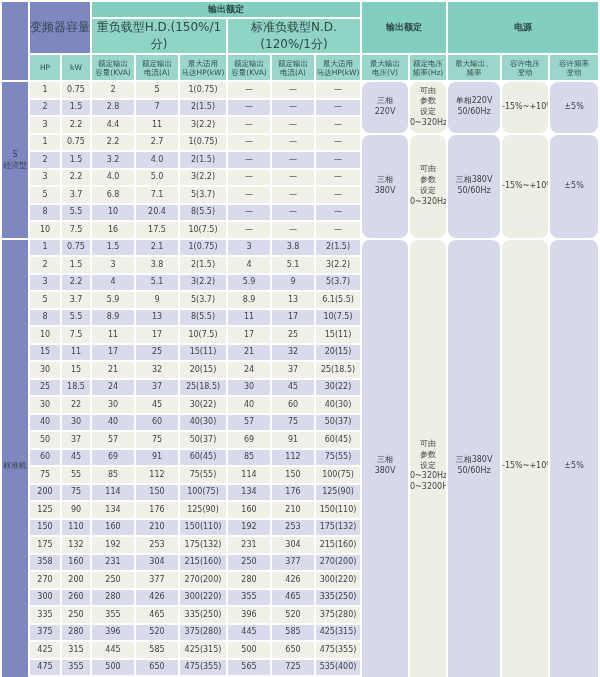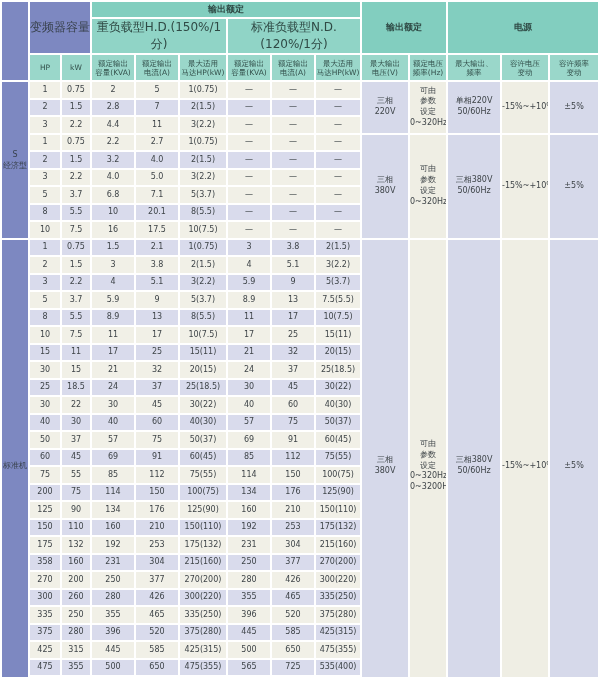--- a/index.html
+++ b/index.html
@@ -46,21 +46,21 @@
   tbody td {
     font-size: 8px;
     color: #3e4448;
     line-height: 1.2;
   }
   td.section-label {
     font-size: 8px;
     color: #39424e;
     line-height: 1.4;
   }
-  td.rating { font-size: 8px; color: #3e4448; line-height: 1.35; }
+  td.rating { font-size: 8px; color: #3e4448; line-height: 1.35; border-radius: 8px; }
 </style>
 </head>
 <body>
 
 <div id="page">
   <table>
     <colgroup>
       <col style="width:26px">
         <col style="width:30px">
         <col style="width:28px">
@@ -205,21 +205,21 @@
           <td class="cream">7.1</td>
           <td class="cream">5(3.7)</td>
           <td class="cream">—</td>
           <td class="cream">—</td>
           <td class="cream">—</td>
         </tr>
         <tr>
           <td class="lav">8</td>
           <td class="lav">5.5</td>
           <td class="lav">10</td>
-          <td class="lav">20.1</td>
+          <td class="lav">20.4</td>
           <td class="lav">8(5.5)</td>
           <td class="lav">—</td>
           <td class="lav">—</td>
           <td class="lav">—</td>
         </tr>
         <tr>
           <td class="cream">10</td>
           <td class="cream">7.5</td>
           <td class="cream">16</td>
           <td class="cream">17.5</td>
@@ -271,21 +271,21 @@
           <td class="lav">5(3.7)</td>
         </tr>
         <tr>
           <td class="cream">5</td>
           <td class="cream">3.7</td>
           <td class="cream">5.9</td>
           <td class="cream">9</td>
           <td class="cream">5(3.7)</td>
           <td class="cream">8.9</td>
           <td class="cream">13</td>
-          <td class="cream">7.5(5.5)</td>
+          <td class="cream">6.1(5.5)</td>
         </tr>
         <tr>
           <td class="lav">8</td>
           <td class="lav">5.5</td>
           <td class="lav">8.9</td>
           <td class="lav">13</td>
           <td class="lav">8(5.5)</td>
           <td class="lav">11</td>
           <td class="lav">17</td>
           <td class="lav">10(7.5)</td>

